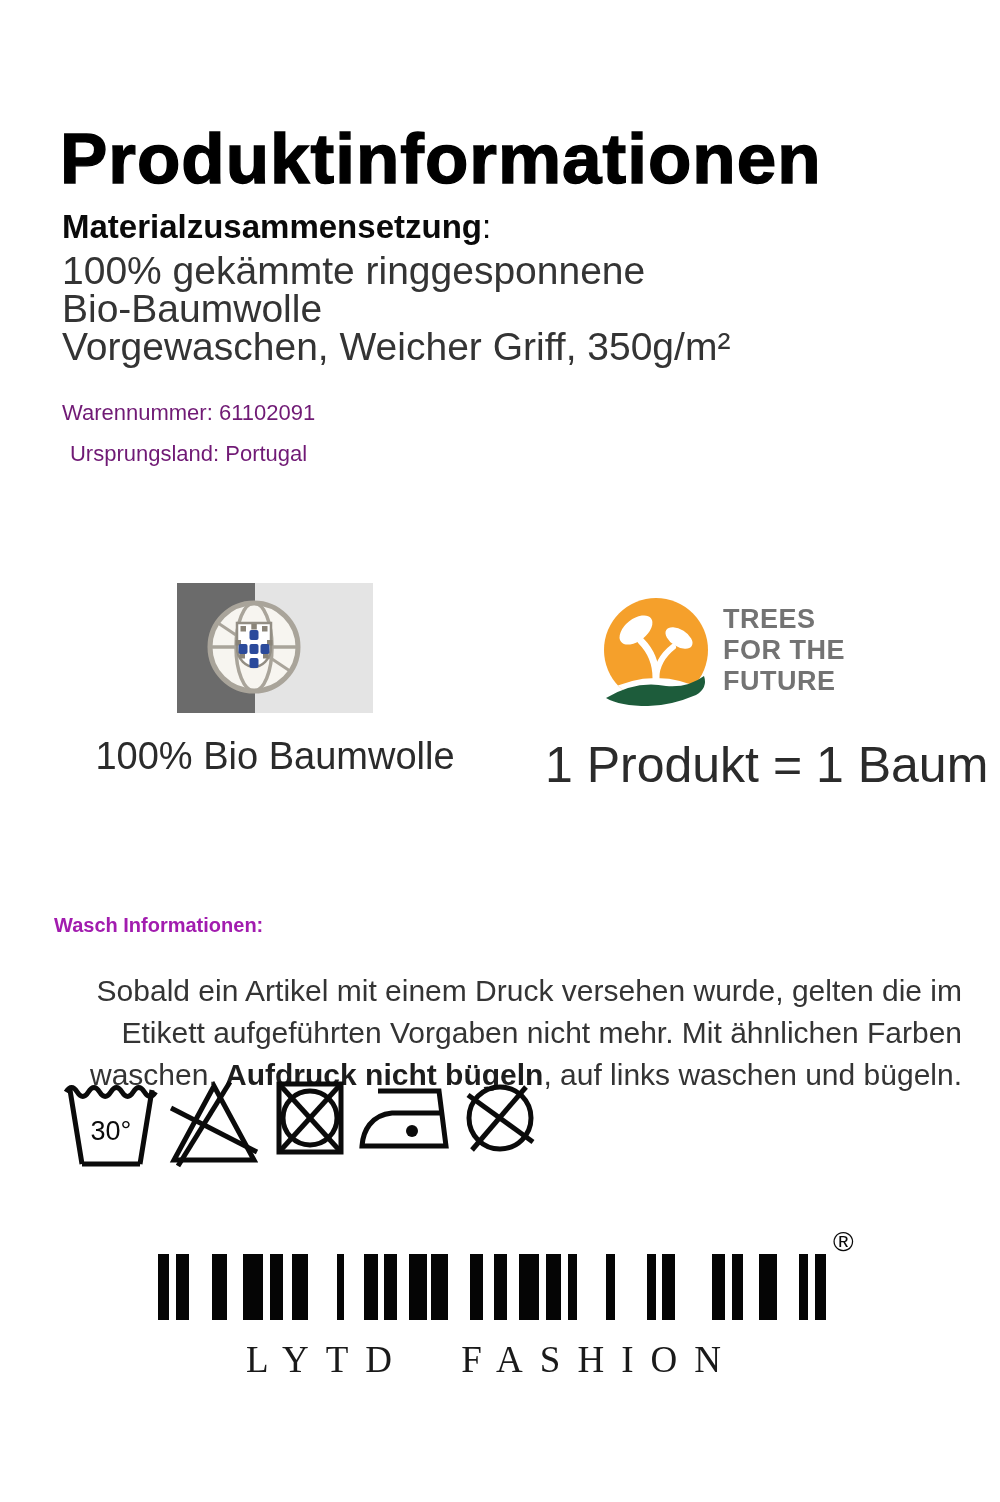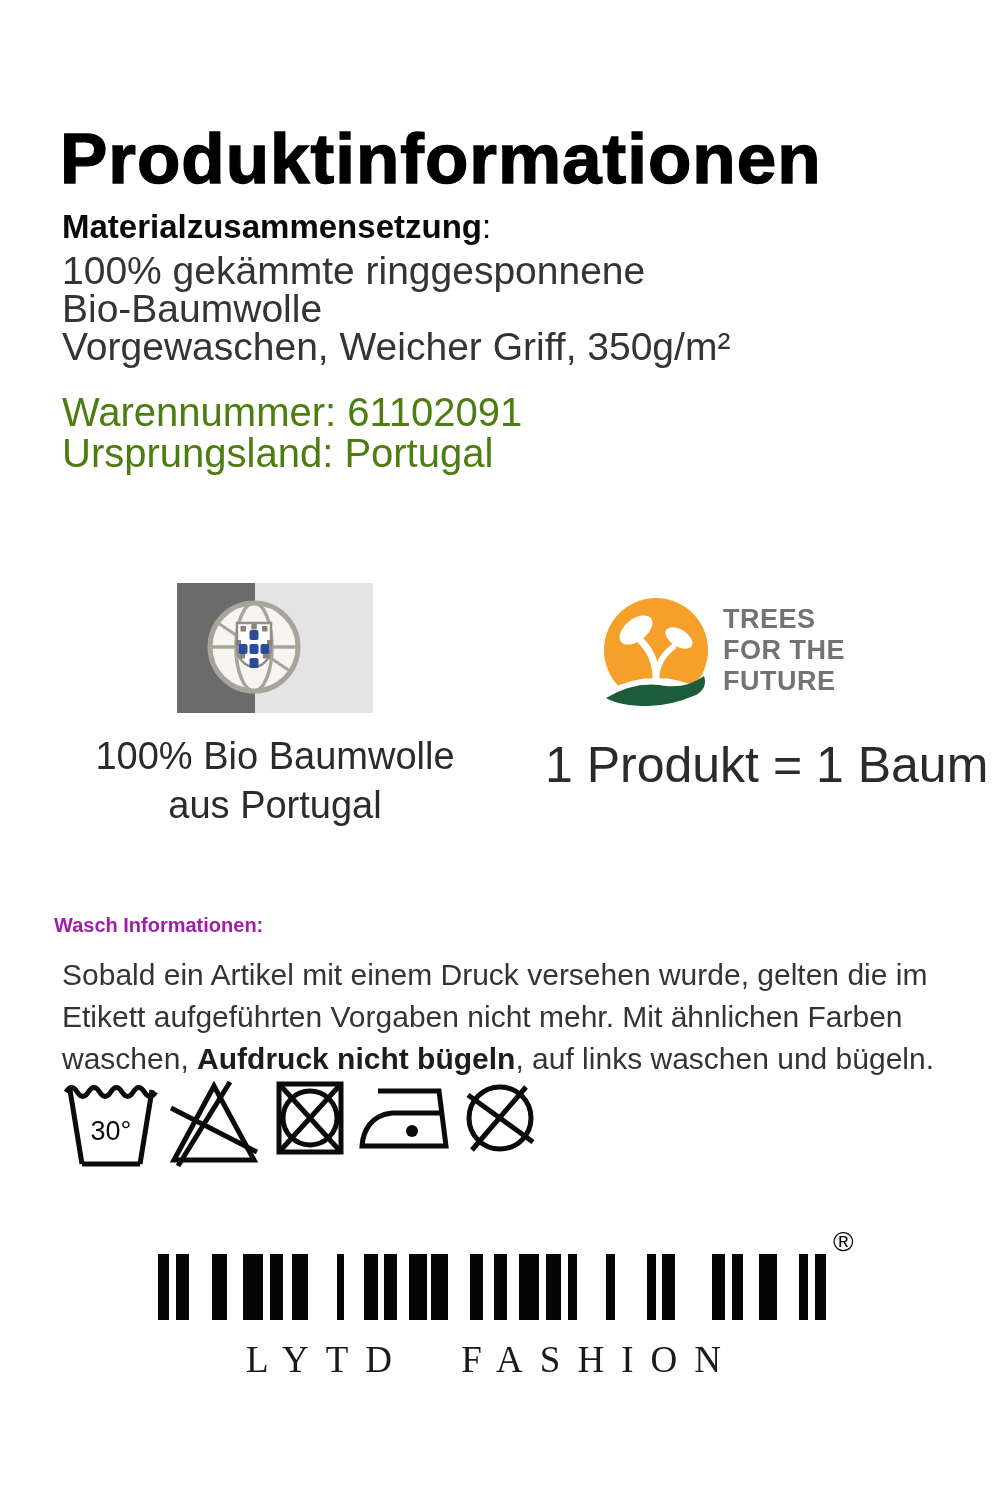--- a/index.html
+++ b/index.html
@@ -6,21 +6,21 @@
   .page{position:relative;width:1000px;height:1502px;background:#ffffff;overflow:hidden;
         font-family:"Liberation Sans",sans-serif;color:#2e2e2e;text-decoration:underline;}
   .abs{position:absolute;}
 
   .title{left:60px;top:74px;font-size:71px;line-height:74px;font-weight:bold;
          color:#000;letter-spacing:1px;white-space:nowrap;-webkit-text-stroke:1.4px #000;}
 
   .mat-heading{left:62px;top:208px;font-size:33px;font-weight:bold;color:#0a0a0a;}
   .mat-lines{left:62px;top:252px;font-size:39px;line-height:38px;color:#343434;}
 
-  .meta{left:62px;top:392px;font-size:40px;line-height:41px;color:#4d7c0f;}
+  .meta{left:62px;top:392px;font-size:22px;line-height:41px;color:#701a75;text-align:center;}
 
   .flag-wrap{left:177px;top:583px;}
   .flag-caption{left:55px;top:732px;width:440px;text-align:center;
                 font-size:38px;line-height:49px;color:#2b2b2b;}
 
   .trees-mark{left:600px;top:598px;}
   .trees-text{left:723px;top:604px;font-size:27px;line-height:31px;font-weight:bold;
               color:#737373;letter-spacing:0.5px;}
   .trees-caption{left:545px;top:736px;width:380px;text-align:right;
                  font-size:50px;color:#2b2b2b;white-space:nowrap;}
@@ -90,21 +90,20 @@
           <rect x="-4.5" y="11" width="9" height="10" rx="2"></rect>
           <rect x="-15.5" y="-3" width="9" height="10" rx="2"></rect>
           <rect x="6.5" y="-3" width="9" height="10" rx="2"></rect>
         </g>
       </g>
     </svg>
   </div>
 
   <div class="abs flag-caption">
     <div>100% Bio Baumwolle</div>
-    <div>aus Portugal</div>
   </div>
 
   <div class="abs trees-mark">
     <svg width="112" height="112" viewBox="0 0 112 112">
       <defs>
         <clipPath id="sunclip">
             <circle cx="56" cy="52" r="52"></circle>
           </clipPath>
       </defs>
       <circle cx="56" cy="52" r="52" fill="#F5A02B"></circle>
@@ -121,21 +120,21 @@
 
   <div class="abs trees-text">
     <div>TREES</div>
     <div>FOR THE</div>
     <div>FUTURE</div>
   </div>
 
   <div class="abs trees-caption">1 Produkt = 1 Baum</div>
 
   <div class="abs wash-heading">Wasch Informationen:</div>
-  <p class="abs wash-text" style="margin:0;"><span>Sobald ein Artikel mit einem Druck versehen wurde, gelten die im Etikett aufgeführten Vorgaben nicht mehr. Mit ähnlichen Farben waschen, </span><b>Aufdruck nicht bügeln</b><span>, auf links waschen und bügeln.</span></p>
+  <p class="abs wash-text" style="margin:16px;text-align:right;"><span>Sobald ein Artikel mit einem Druck versehen wurde, gelten die im Etikett aufgeführten Vorgaben nicht mehr. Mit ähnlichen Farben waschen, </span><b>Aufdruck nicht bügeln</b><span>, auf links waschen und bügeln.</span></p>
 
   <div class="care-row">
     <svg class="icon" style="left:62px;top:1078px;" width="98" height="90" viewBox="0 0 98 90">
       <path class="care-stroke" d="M20,86 L8,12 M90,12 L78,86 M20,86 L78,86" stroke-linejoin="miter"></path>
       <path class="care-stroke" d="M4,14 q5.6,-9 11.2,0 t11.2,0 t11.2,0 t11.2,0 t11.2,0 t11.2,0 t11.2,0 t11.2,0" stroke-width="4.5"></path>
       <text x="49" y="62" text-anchor="middle" font-family="Liberation Sans, sans-serif" font-size="27" fill="#0b0b0b">30°</text>
     </svg>
     <svg class="icon" style="left:166px;top:1078px;" width="96" height="90" viewBox="0 0 96 90">
       <path class="care-stroke" d="M48,8 L8,82 L88,82 Z"></path>
       <line class="care-stroke" x1="5" y1="30" x2="91" y2="74"></line>

